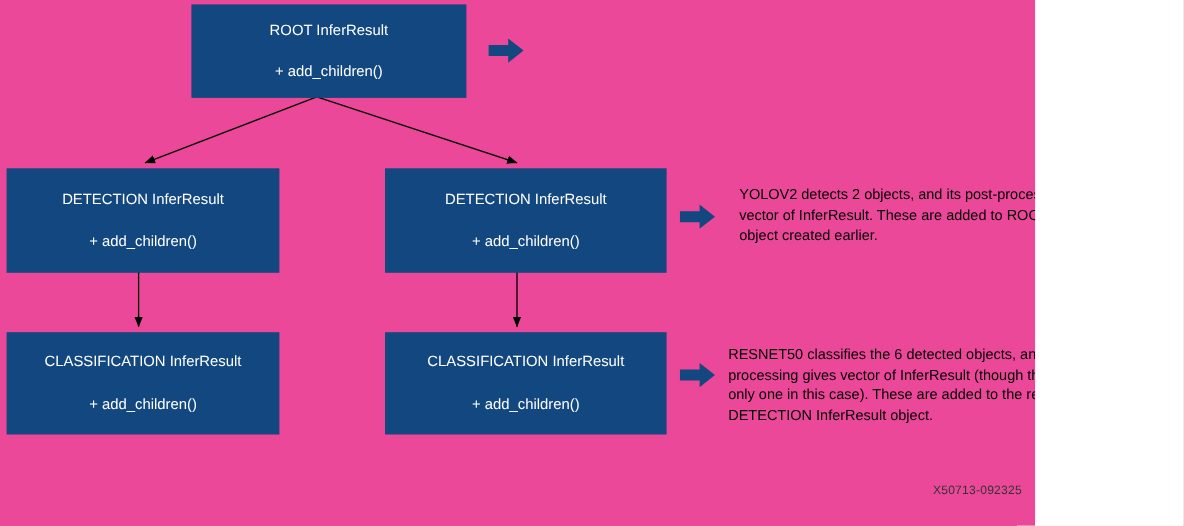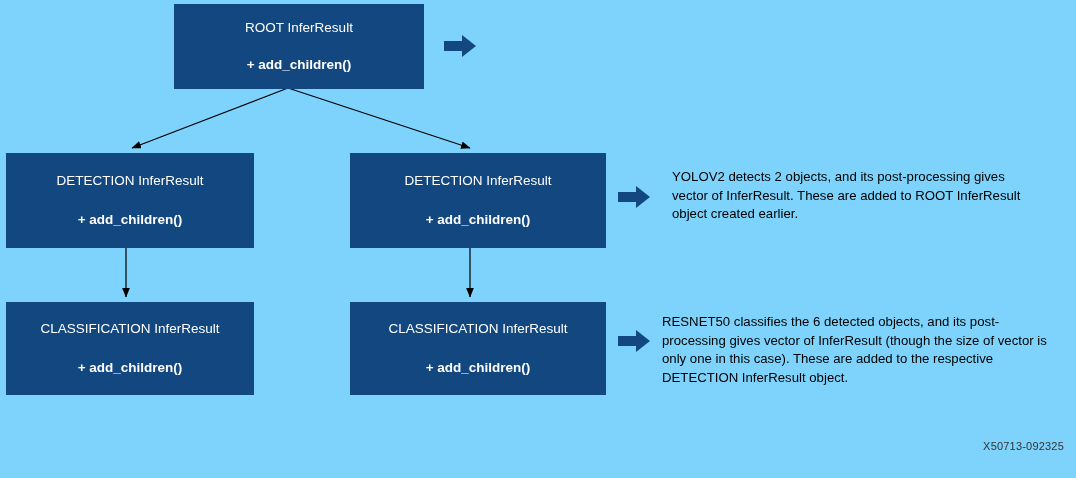--- a/index.html
+++ b/index.html
@@ -6,24 +6,24 @@
     margin: 0;
     padding: 0;
     background: #ffffff;
   }
   body {
     font-family: "Liberation Sans", sans-serif;
     color: #000000;
   }
   #canvas {
     position: relative;
-    width: 1076px;
+    width: 941px;
     height: 478px;
     overflow: hidden;
-    background: #7dd3fc;
+    background: #ec4899;
   }
   .node {
     position: absolute;
     background: #12477f;
     color: #ffffff;
     box-sizing: border-box;
     display: flex;
     flex-direction: column;
     align-items: center;
     justify-content: center;
@@ -32,21 +32,20 @@
     padding: 6px 4px;
   }
   .node .title {
     margin-bottom: 22px;
     text-align: center;
     white-space: nowrap;
   }
   .node .method {
     text-align: center;
     white-space: nowrap;
-    font-weight: bold;
   }
   .node.root .title { margin-bottom: 20px; }
   .annot {
     position: absolute;
     font-size: 13.2px;
     line-height: 1.42;
     color: #000000;
     text-align: left;
   }
   .arrow {

